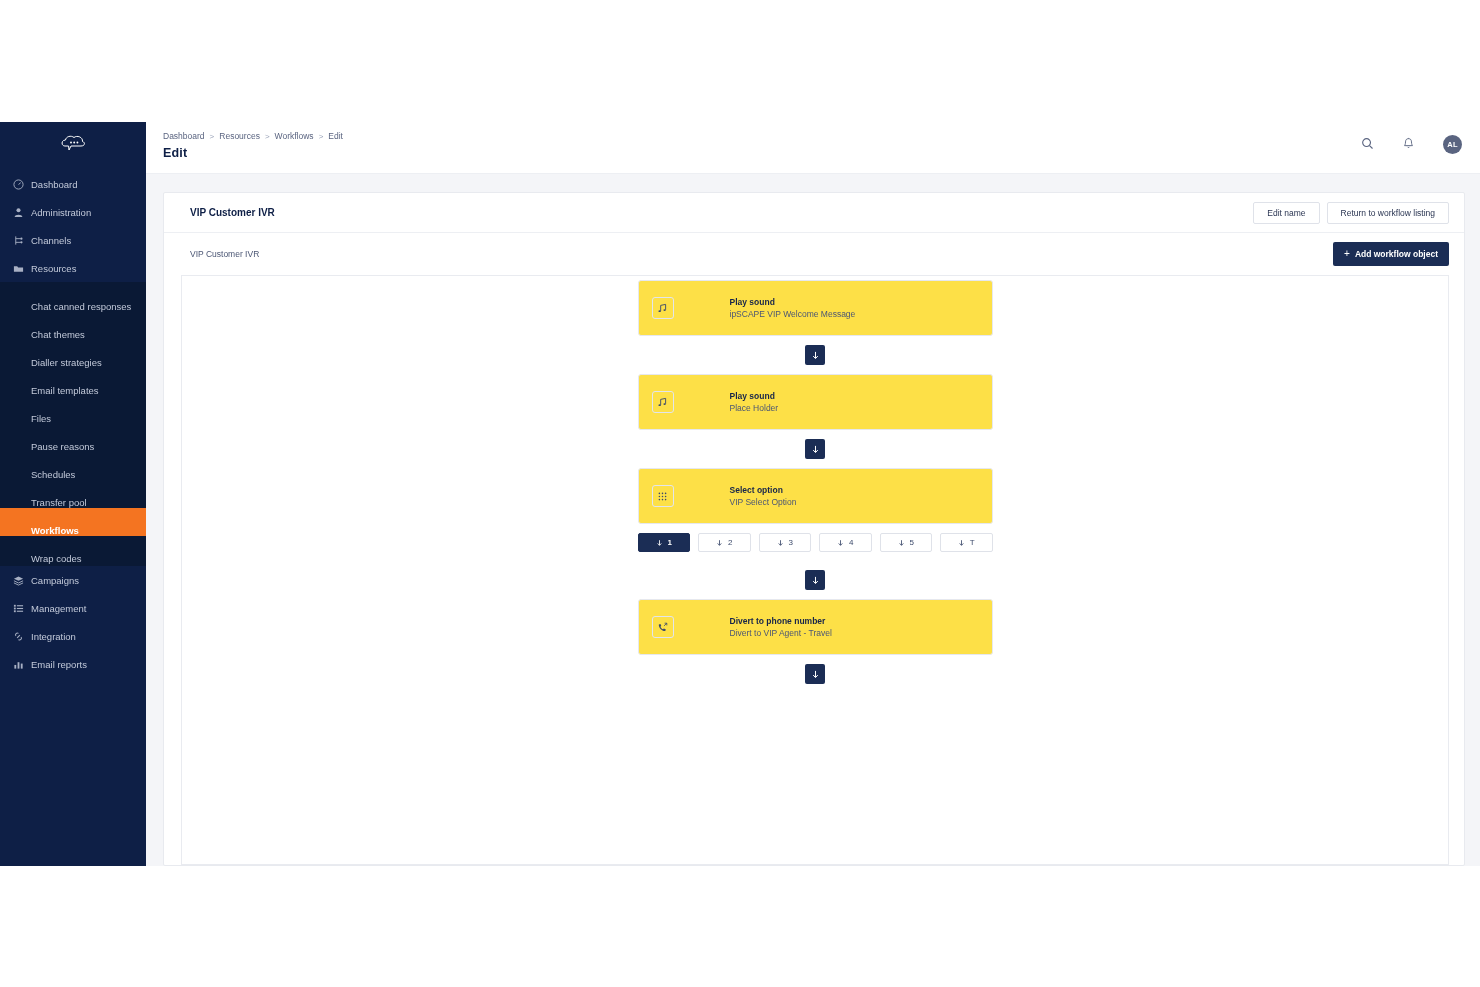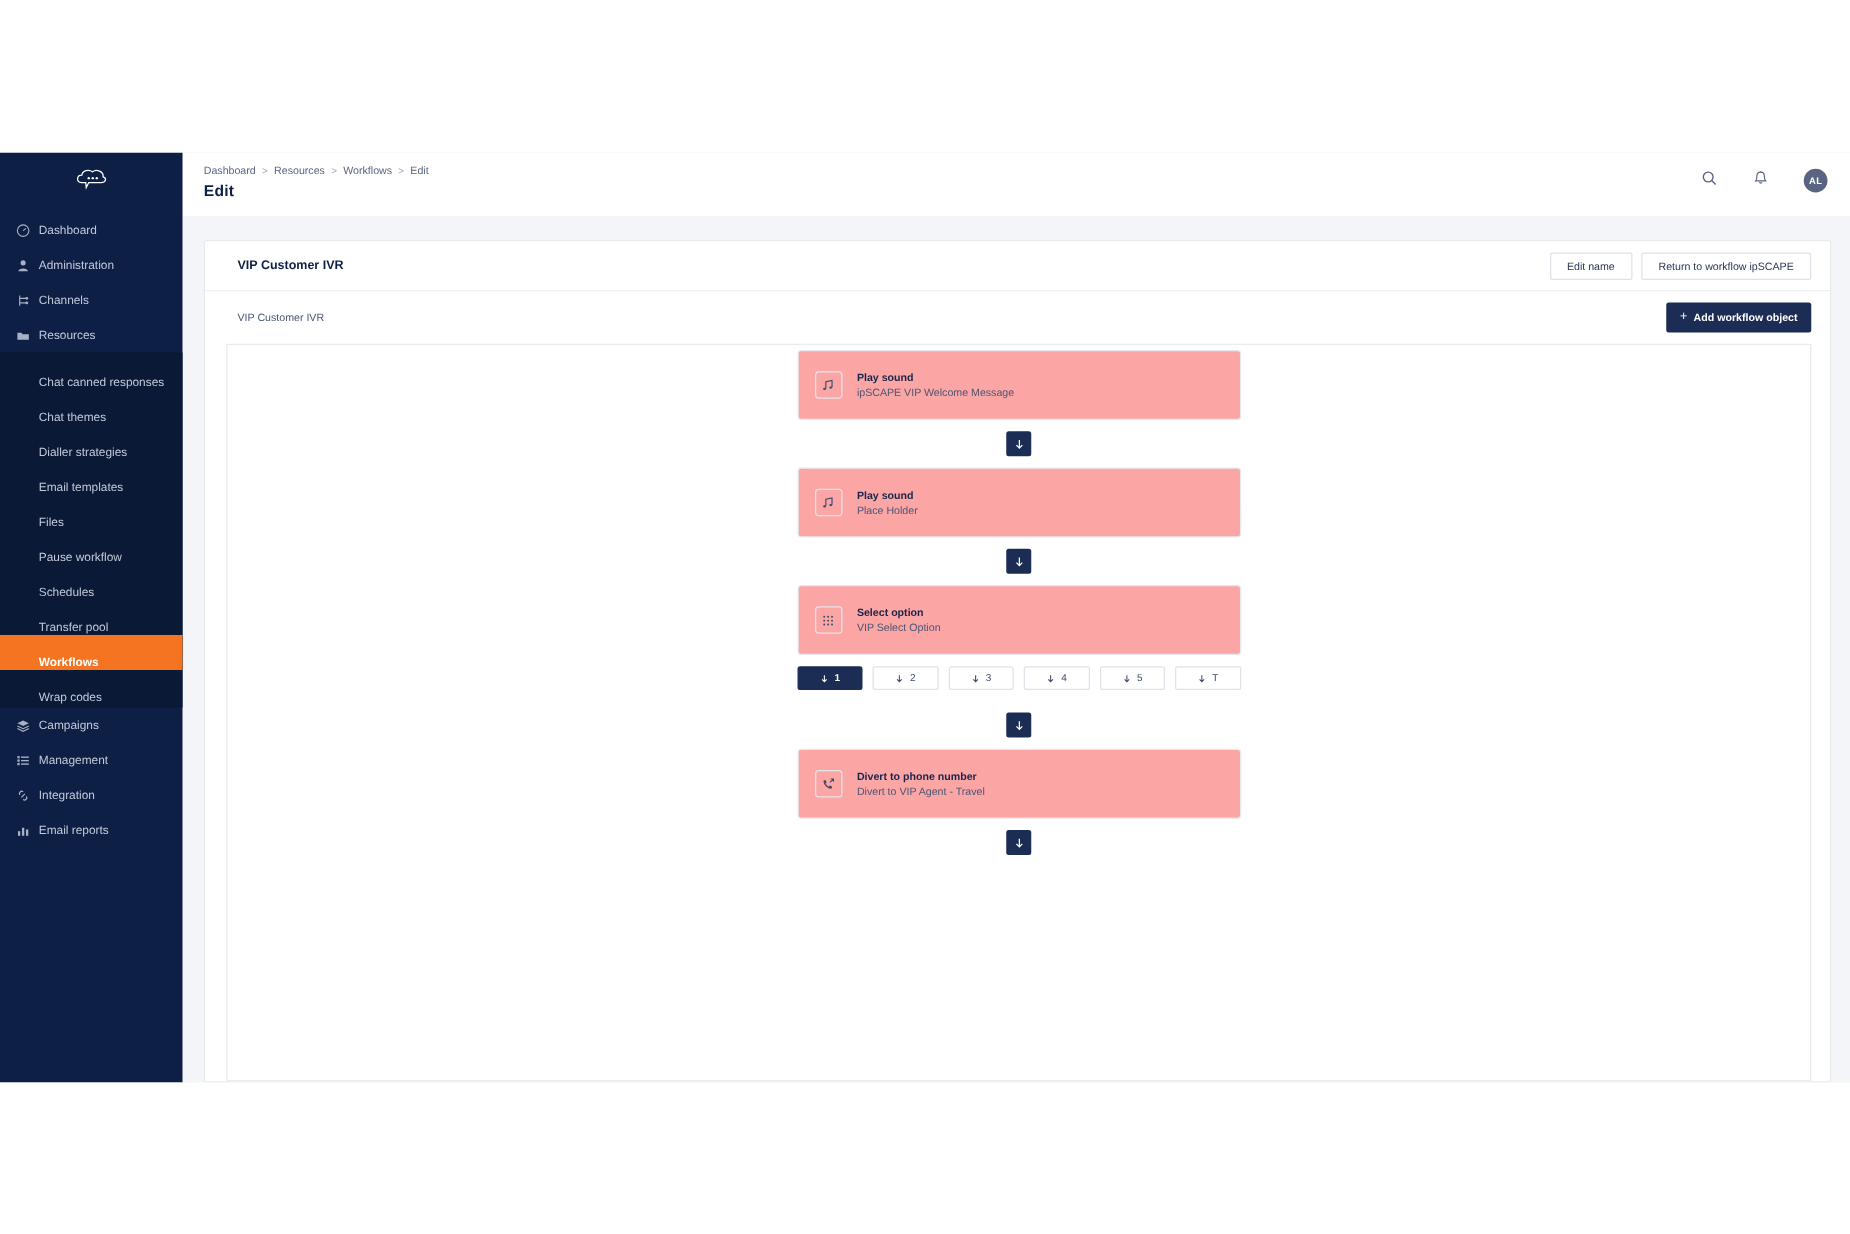--- a/index.html
+++ b/index.html
@@ -118,22 +118,22 @@
   }
   .flow {
     position:absolute; left:0; top:0; width:100%;
     display:flex; flex-direction:column; align-items:center;
     padding-top:4px;
   }
 
   .node {
     width:355px; height:56px;
     border:1px solid #e6e8ee; border-radius:3px;
-    background:#fca5a5; display:flex; align-items:center;
-    padding-left:13px; cursor:pointer;
+    background:#fde047; display:flex; align-items:center;
+    padding-left:13px; cursor:pointer;gap:44px;
   }
   .node-icon {
     width:22px; height:22px; flex:0 0 22px;
     border:1px solid #e2e5ec; border-radius:3px;
     display:flex; align-items:center; justify-content:center;
     margin-right:12px; color:#3c4a6b;
   }
   .node-text { display:flex; flex-direction:column; gap:2px; }
   .node-title { font-size:8.5px; font-weight:bold; color:#17254a; }
   .node-desc { font-size:8.5px; color:#4b5674; }
@@ -223,21 +223,21 @@
         <div class="sub-item">
             <span>Dialler strategies</span>
           </div>
         <div class="sub-item">
             <span>Email templates</span>
           </div>
         <div class="sub-item">
             <span>Files</span>
           </div>
         <div class="sub-item">
-            <span>Pause workflow</span>
+            <span>Pause reasons</span>
           </div>
         <div class="sub-item">
             <span>Schedules</span>
           </div>
         <div class="sub-item">
             <span>Transfer pool</span>
           </div>
         <div class="sub-item active">
             <span>Workflows</span>
           </div>
@@ -324,21 +324,21 @@
       </div>
     </div>
 
     <div class="content">
       <div class="card">
 
         <div class="card-head">
           <div class="card-title">VIP Customer IVR</div>
           <div class="btn-group">
             <button class="btn-ghost">Edit name</button>
-            <button class="btn-ghost">Return to workflow ipSCAPE</button>
+            <button class="btn-ghost">Return to workflow listing</button>
           </div>
         </div>
 
         <div class="card-sub">
           <div class="sub-title">VIP Customer IVR</div>
           <button class="btn-primary">
             <span class="plus">+</span>
             <span>Add workflow object</span>
           </button>
         </div>

